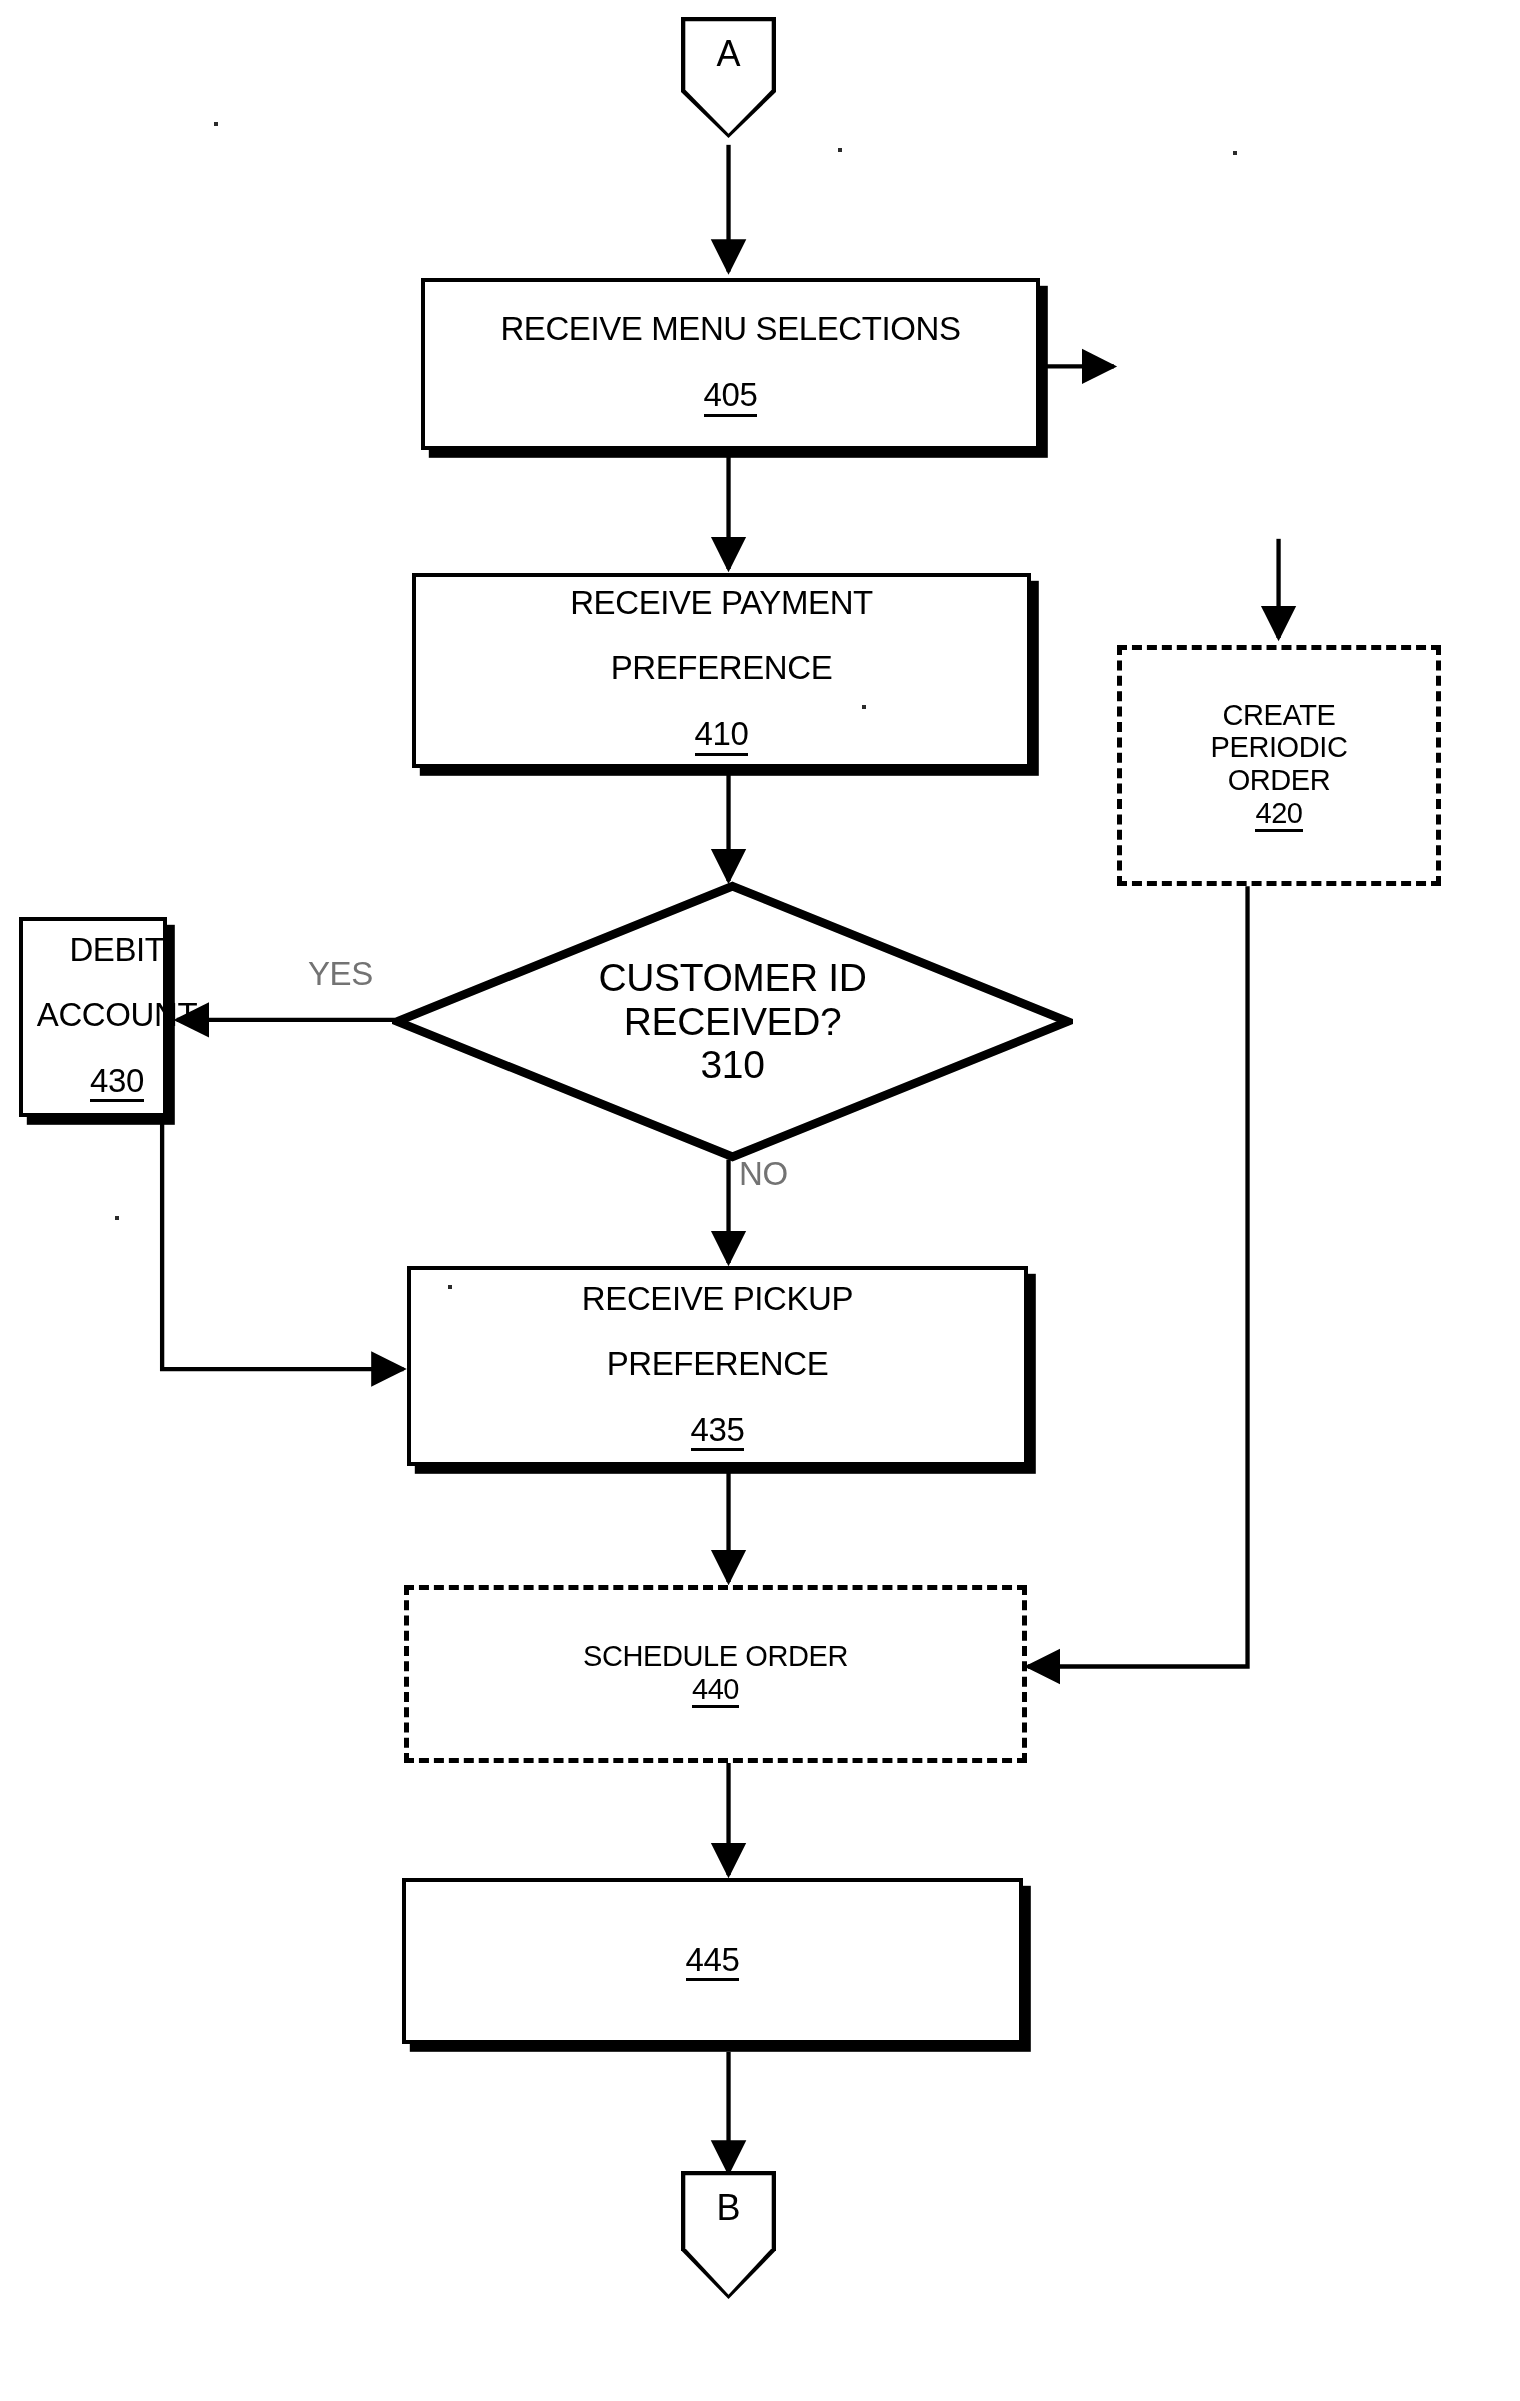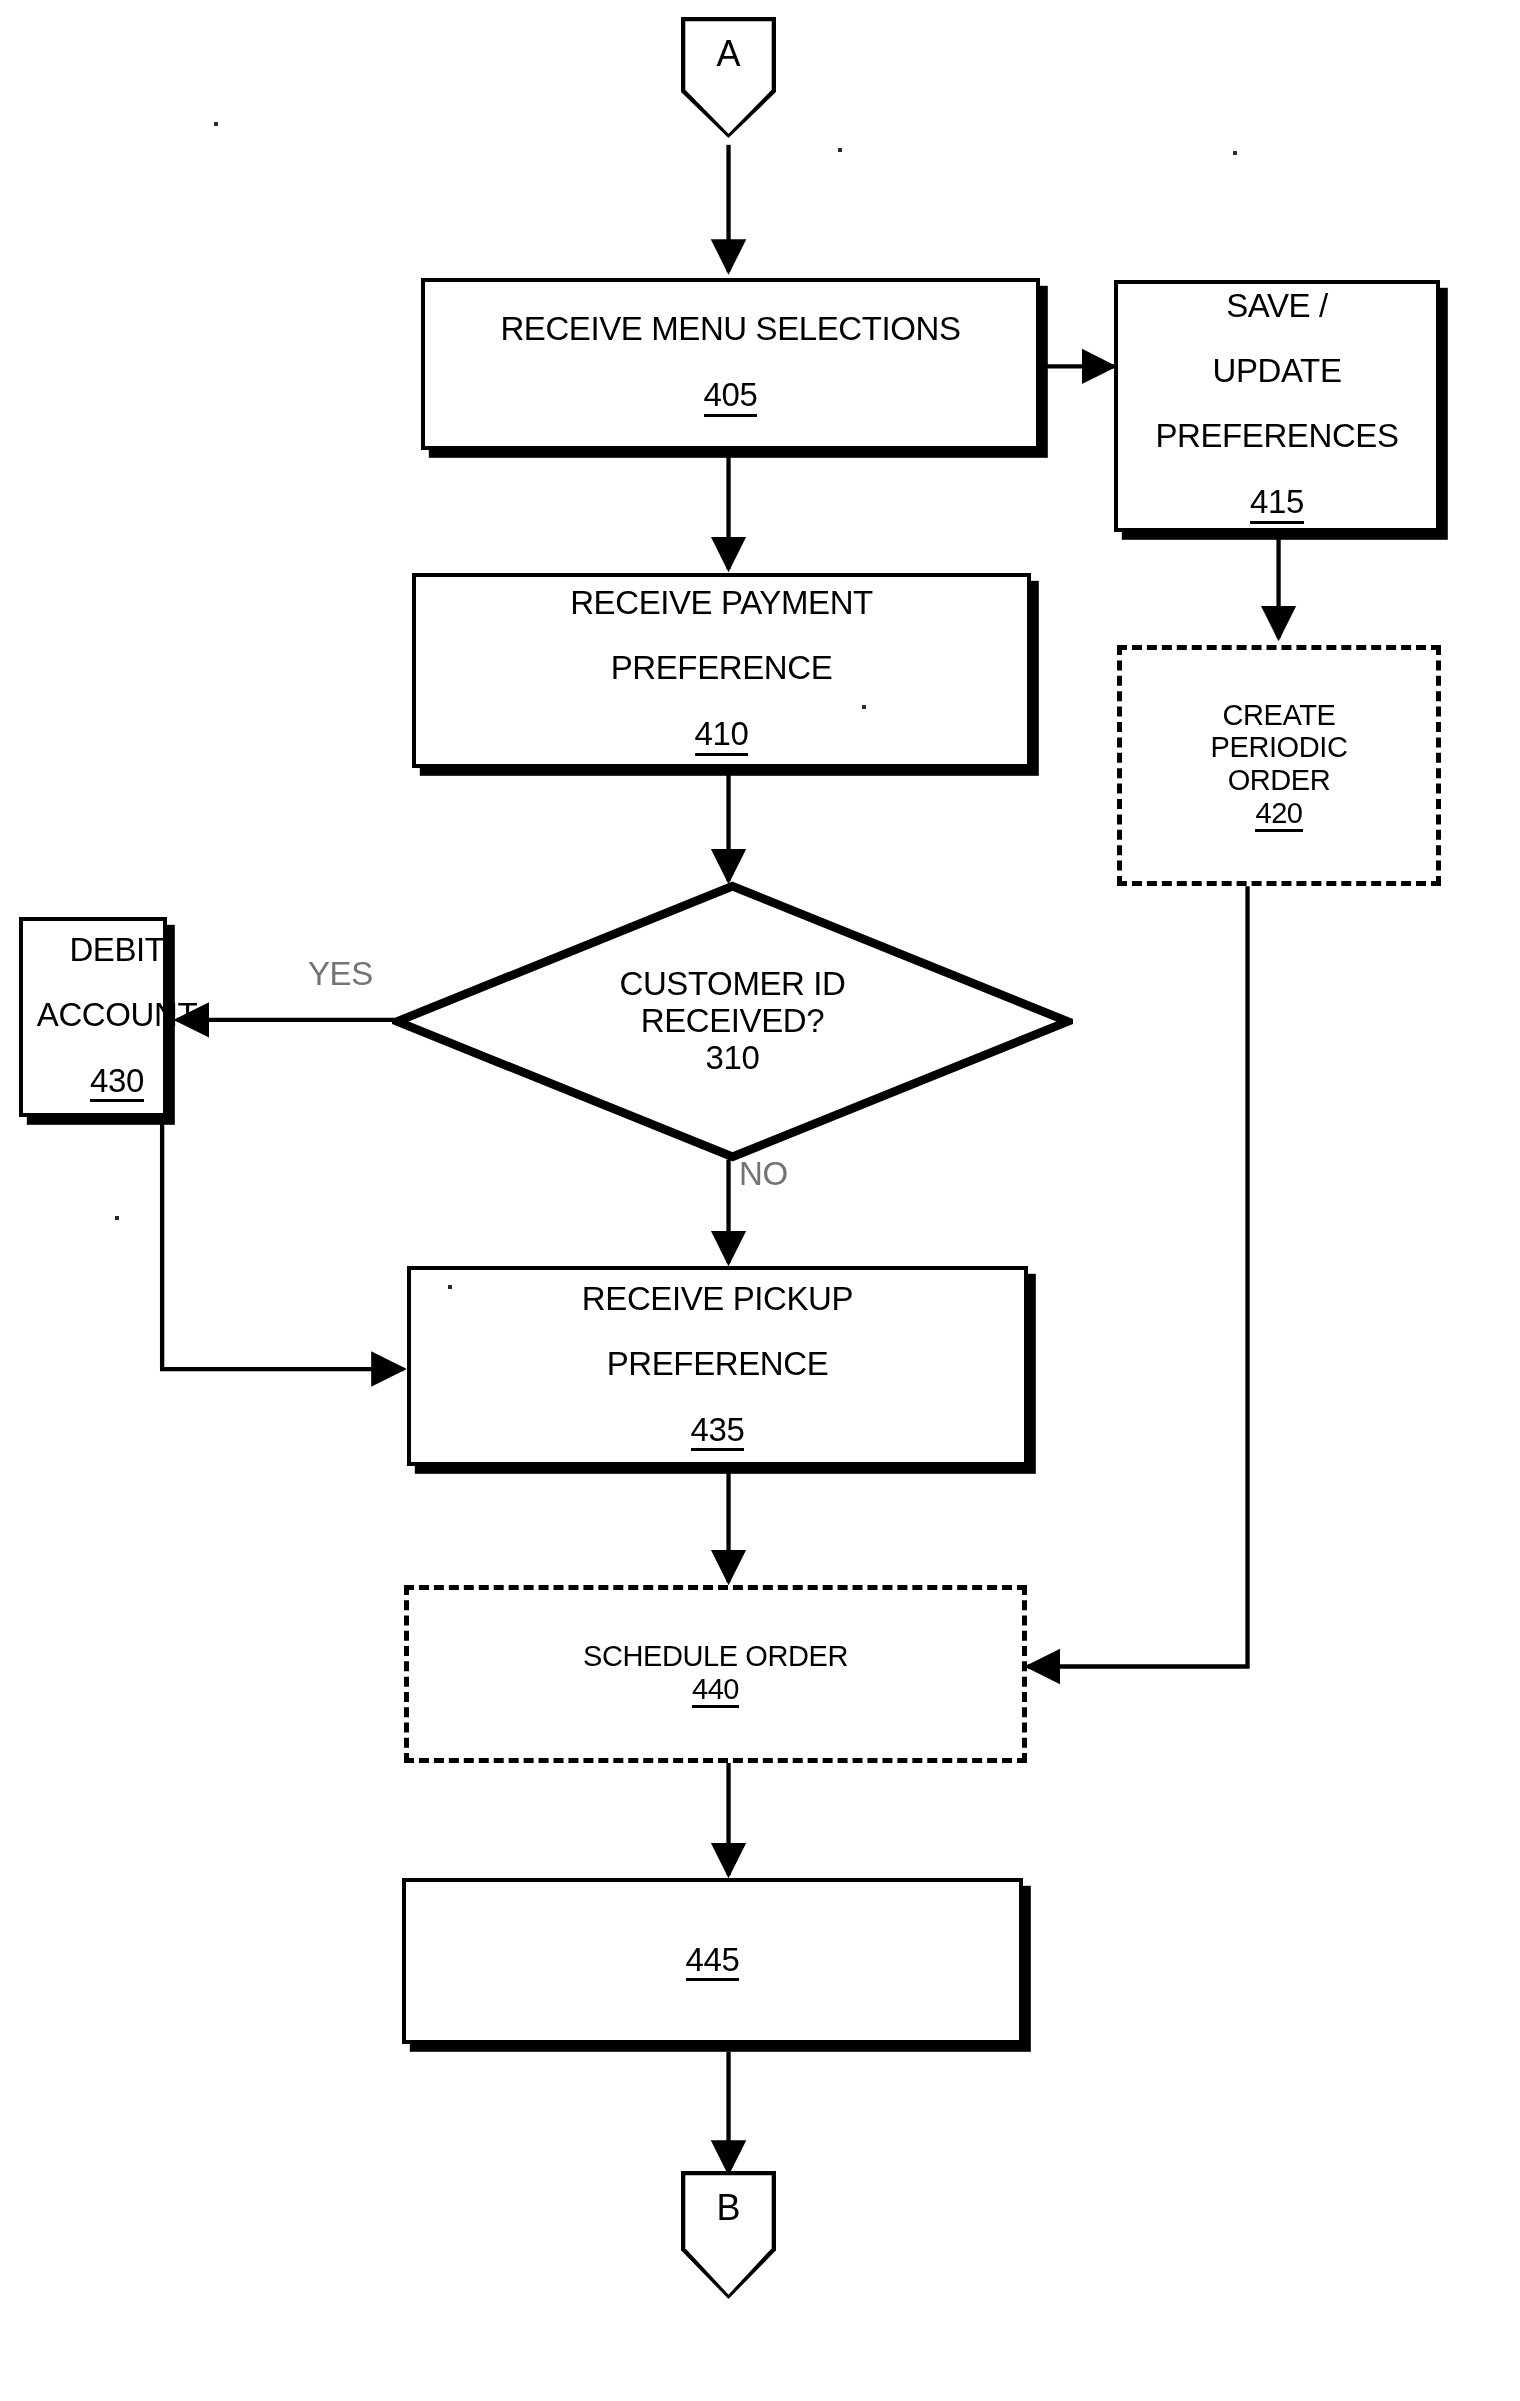--- a/index.html
+++ b/index.html
@@ -86,21 +86,21 @@
   
   .diamond-wrap { position: absolute; }
   .diamond-wrap svg { position: absolute; top: 0; left: 0; }
   .diamond-text {
     position: absolute;
     top: 0; left: 0; right: 0; bottom: 0;
     display: flex;
     flex-direction: column;
     align-items: center;
     justify-content: center;
-    font-size: 33px;
+    font-size: 39px;
     color: #000;
     line-height: 1.12;
     letter-spacing: -0.4px;
     text-align: center;
   }
 
   
   .edge-label {
     position: absolute;
     font-size: 33px;
@@ -167,26 +167,20 @@
   <div class="connector" style="left:681px; top:17px; width:95px; height:121px;">
     <div class="inner"></div>
     <span class="lbl">A</span>
   </div>
 
   <div class="node box" style="left:421px; top:278px; width:619px; height:172px;">
     <span class="line">RECEIVE MENU SELECTIONS</span>
     <span class="ref">405</span>
   </div>
 
-  <div class="node box" style="left:1114px; top:280px; width:326px; height:252px;">
-    <span class="line">SAVE /</span>
-    <span class="line">UPDATE</span>
-    <span class="line">PREFERENCES</span>
-    <span class="ref">415</span>
-  </div>
 
   <div class="node box" style="left:412px; top:573px; width:619px; height:195px;">
     <span class="line">RECEIVE PAYMENT</span>
     <span class="line">PREFERENCE</span>
     <span class="ref">410</span>
   </div>
 
   <div class="node box-dashed" style="left:1117px; top:645px; width:324px; height:241px;">
     <span class="line">CREATE</span>
     <span class="line">PERIODIC</span>

